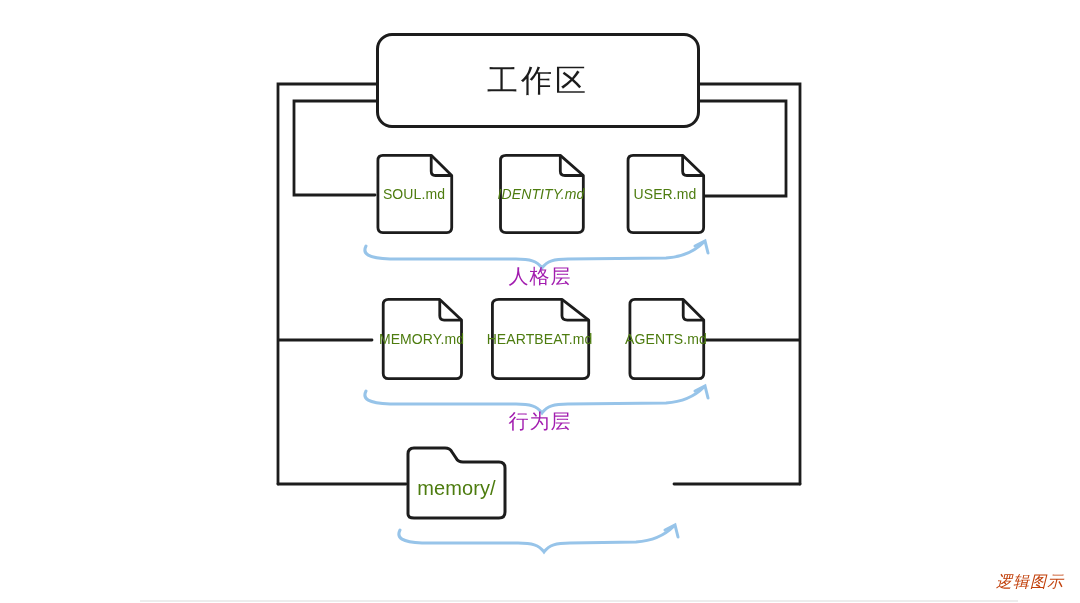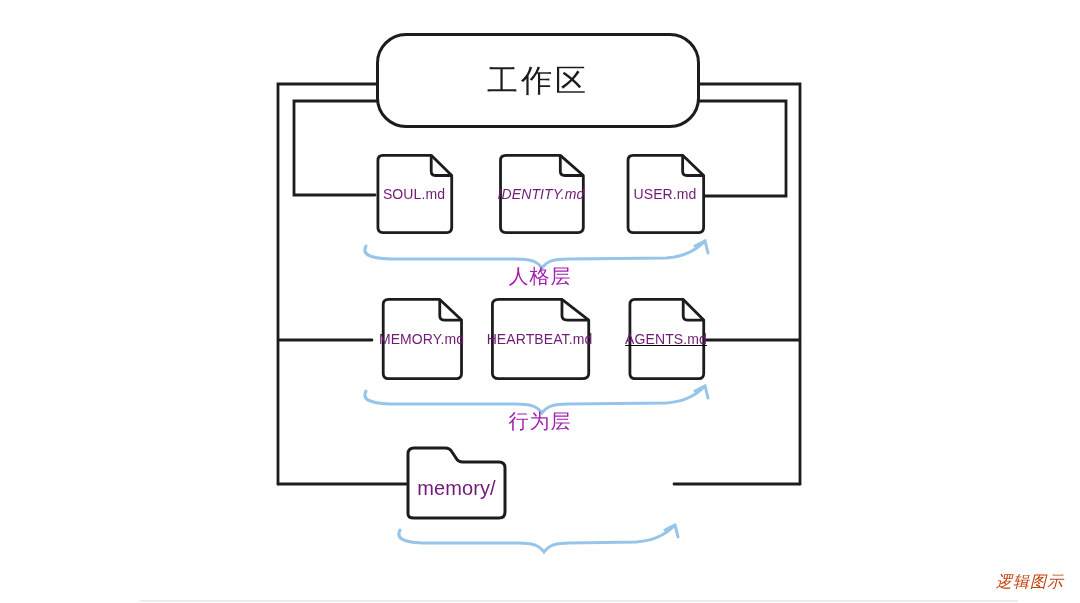--- a/index.html
+++ b/index.html
@@ -4,24 +4,24 @@
 <style>
   * { margin:0; padding:0; box-sizing:border-box; }
   html,body { width:1080px; height:603px; background:#ffffff; overflow:hidden;
               font-family:"Liberation Sans","DejaVu Sans",sans-serif; }
   #canvas { position:relative; width:1080px; height:603px; background:#ffffff; }
 
   .layer-svg { position:absolute; left:0; top:0; width:1080px; height:603px; z-index:0; }
 
   .node { position:absolute; display:flex; align-items:center; justify-content:center; z-index:1; }
   .node .shape { position:absolute; left:0; top:0; width:100%; height:100%; }
-  .node .lbl { position:relative; z-index:2; color:#701a75; font-size:14px; letter-spacing:0.1px; }
+  .node .lbl { position:relative; z-index:2; color:#4d7c0f; font-size:14px; letter-spacing:0.1px; }
 
   .title-box { position:absolute; left:376px; top:33px; width:324px; height:95px;
-               background:#ffffff; border:3.5px solid #1c1c1c; border-radius:30px;
+               background:#ffffff; border:3.5px solid #1c1c1c; border-radius:16px;
                display:flex; align-items:center; justify-content:center; z-index:2; }
   .title-box .title-text { font-size:31px; color:#1c1c1c; letter-spacing:3px; }
 
   .folder-node .lbl { font-size:20px; padding-top:10px; }
 
   .brace { position:absolute; z-index:1; }
 
   .layer-label { position:absolute; width:220px; text-align:center; font-size:20px;
                  color:#a21caf; letter-spacing:1px; z-index:1; }
 
@@ -93,21 +93,21 @@
   </div>
 
   <div class="node" style="left:486px; top:296px; width:107px; height:86px;">
     <svg class="shape" viewBox="0 0 100 100" preserveAspectRatio="none">
       <path d="M6,10 Q6,4 12,4 L71,4 L96,28 L96,90 Q96,96 90,96 L12,96 Q6,96 6,90 Z" fill="#ffffff" stroke="#1c1c1c" stroke-width="2.8" vector-effect="non-scaling-stroke" stroke-linejoin="round"></path>
       <path d="M71,4 L71,23 Q71,28 76,28 L96,28" fill="none" stroke="#1c1c1c" stroke-width="2.8" vector-effect="non-scaling-stroke" stroke-linejoin="round"></path>
     </svg>
     <span class="lbl">HEARTBEAT.md</span>
   </div>
 
-  <div class="node" style="left:625px; top:296px; width:82px; height:86px;text-decoration:underline;">
+  <div class="node" style="left:625px; top:296px; width:82px; height:86px;">
     <svg class="shape" viewBox="0 0 100 100" preserveAspectRatio="none">
       <path d="M6,10 Q6,4 12,4 L71,4 L96,28 L96,90 Q96,96 90,96 L12,96 Q6,96 6,90 Z" fill="#ffffff" stroke="#1c1c1c" stroke-width="2.8" vector-effect="non-scaling-stroke" stroke-linejoin="round"></path>
       <path d="M71,4 L71,23 Q71,28 76,28 L96,28" fill="none" stroke="#1c1c1c" stroke-width="2.8" vector-effect="non-scaling-stroke" stroke-linejoin="round"></path>
     </svg>
     <span class="lbl">AGENTS.md</span>
   </div>
 
   <svg class="brace" style="left:362px; top:383px;" width="360" height="34" viewBox="0 0 360 34" fill="none" stroke="#97c4e9" stroke-width="3" stroke-linecap="round">
     <path d="M4,8 C0,16 6,20 28,21 L154,21 C168,21 175,23 180,30 C185,23 192,21 206,21 L304,20 C320,19 332,14 342,4"></path>
     <path d="M333,8 L343,3 L346,15"></path>

